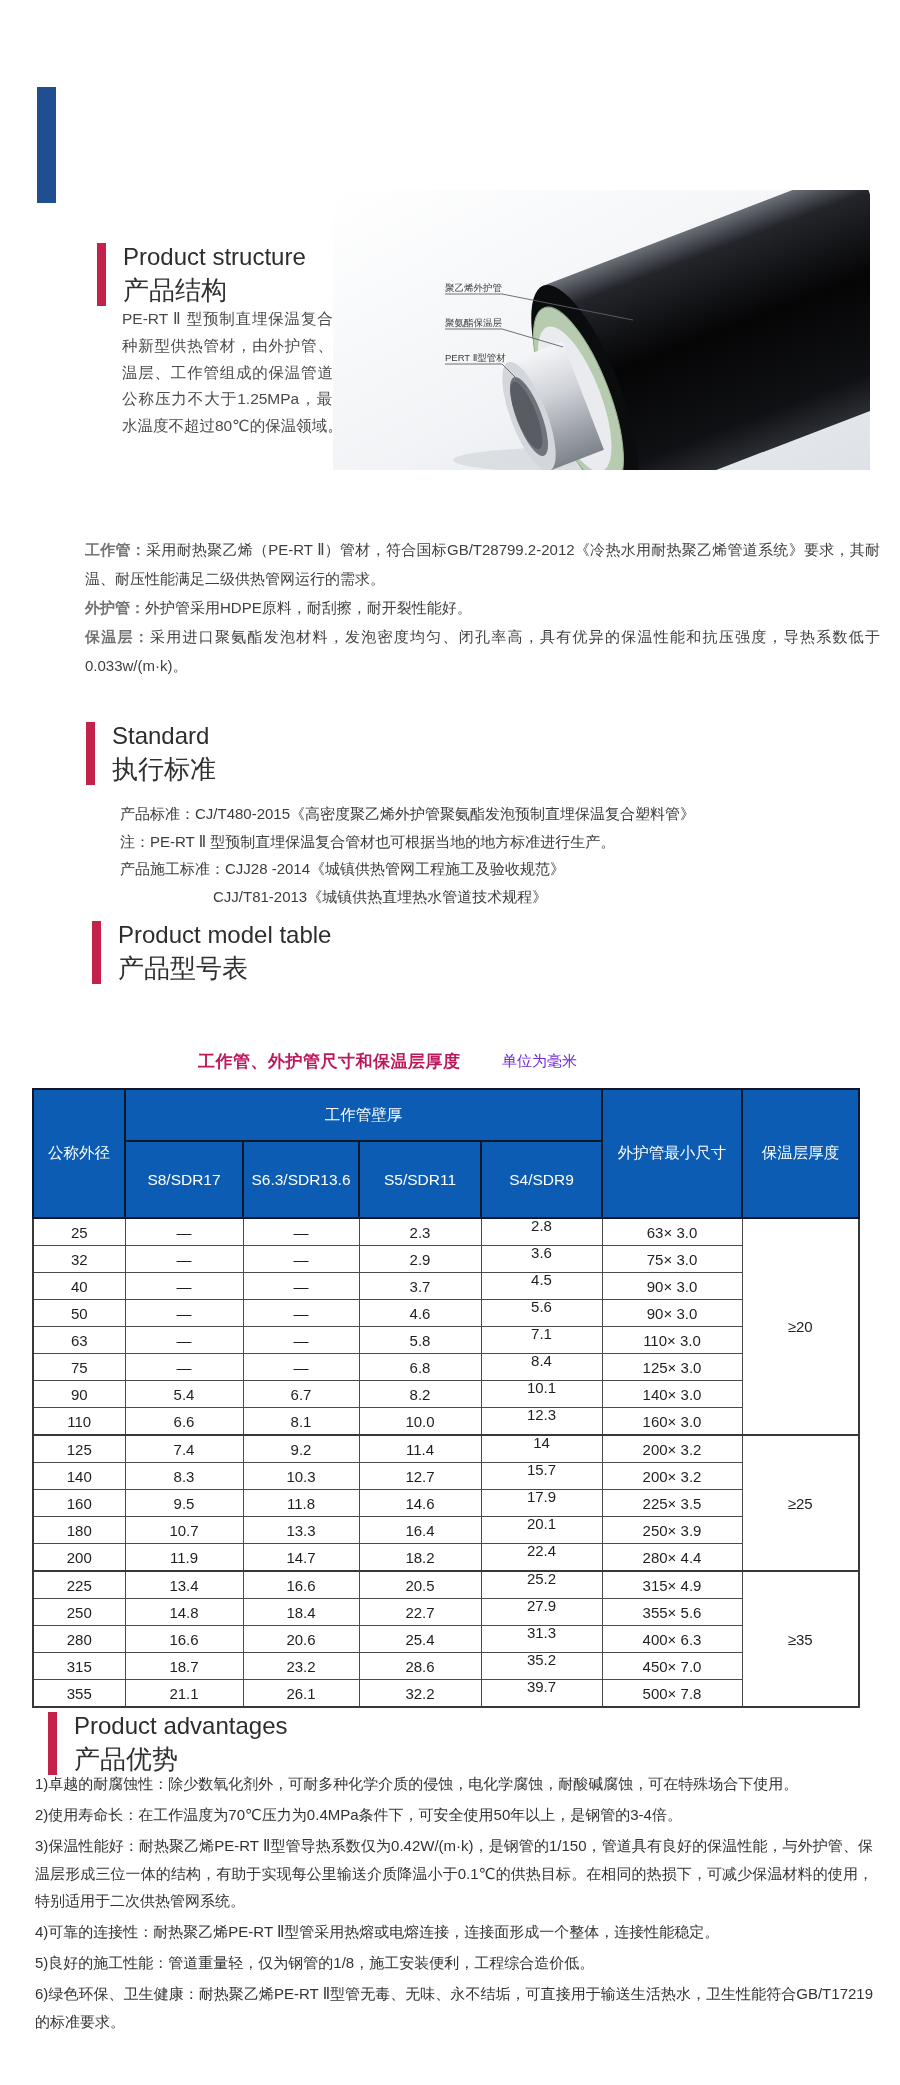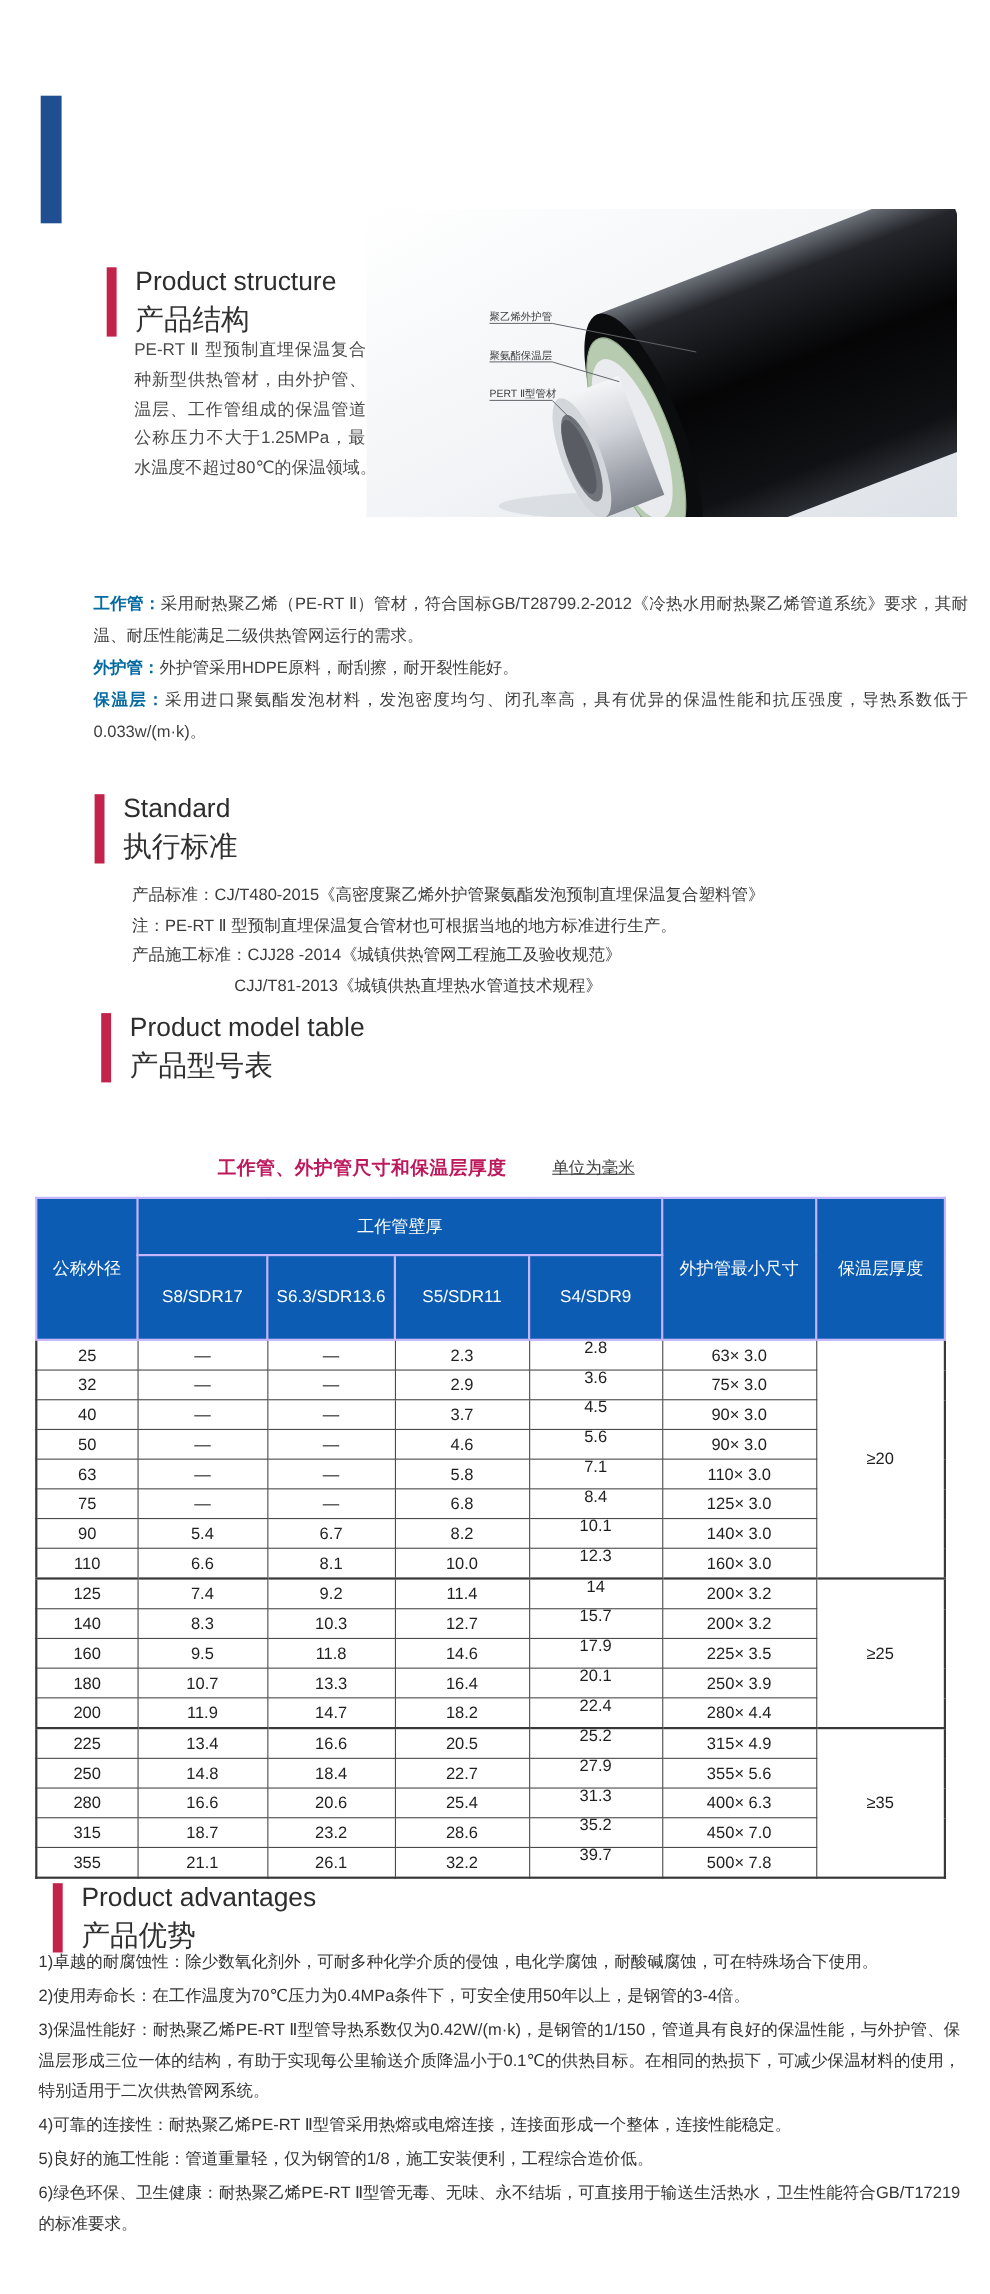--- a/index.html
+++ b/index.html
@@ -23,33 +23,33 @@
   .h-standard{left:86px;top:722px;}
   .h-model{left:92px;top:921px;}
   .h-adv{left:48px;top:1712px;}
 
   
   .intro{left:122px;top:306px;width:276px;font-size:15.5px;line-height:26.8px;
          color:#4a4a4a;text-align:justify;}
   .figure{left:333px;top:190px;width:537px;height:280px;}
   .defs{left:85px;top:535px;width:795px;font-size:15px;line-height:29px;color:#3f3f3f;text-align:justify;}
   .defs p{margin:0;}
-  .defs b{color:#0369a1;}
+  .defs b{color:#737373;}
 
   
   .std-lines{left:120px;top:800px;width:745px;font-size:15px;line-height:27.5px;color:#3c3c3c;}
   .std-lines p{margin:0;}
   .std-lines p.indent{padding-left:93px;}
 
   
   .tbl-caption{left:198px;top:1050px;font-size:17px;font-weight:bold;color:#be185d;letter-spacing:.5px;}
-  .tbl-unit{left:502px;top:1052px;font-size:15px;color:#404040;text-decoration:underline;}
+  .tbl-unit{left:502px;top:1052px;font-size:15px;color:#6d28d9;}
   table.model{position:absolute;left:32px;top:1088px;width:826px;border-collapse:collapse;
               table-layout:fixed;border:2.5px solid #383838;}
-  table.model th{background:#0b5cb2;color:#fff;font-weight:normal;border:2px solid #c4b5fd;
+  table.model th{background:#0b5cb2;color:#fff;font-weight:normal;border:2px solid #0f172a;
                  text-align:center;vertical-align:middle;font-size:15.5px;padding:0;}
   tr.h1{height:52px;} tr.h2{height:77px;}
   table.model td{border:1px solid #4a4a4a;text-align:center;vertical-align:middle;
                  font-size:15px;color:#1f1f1f;height:26px;padding:0;}
   table.model tbody tr.first td{border-top:2.3px solid #383838;}
   td.raised span{position:relative;top:-7px;display:inline-block;}
   td.ins{font-size:15px;}
 
   
   .adv-list{left:35px;top:1770px;width:838px;font-size:15px;line-height:27.2px;color:#333;text-align:justify;}

